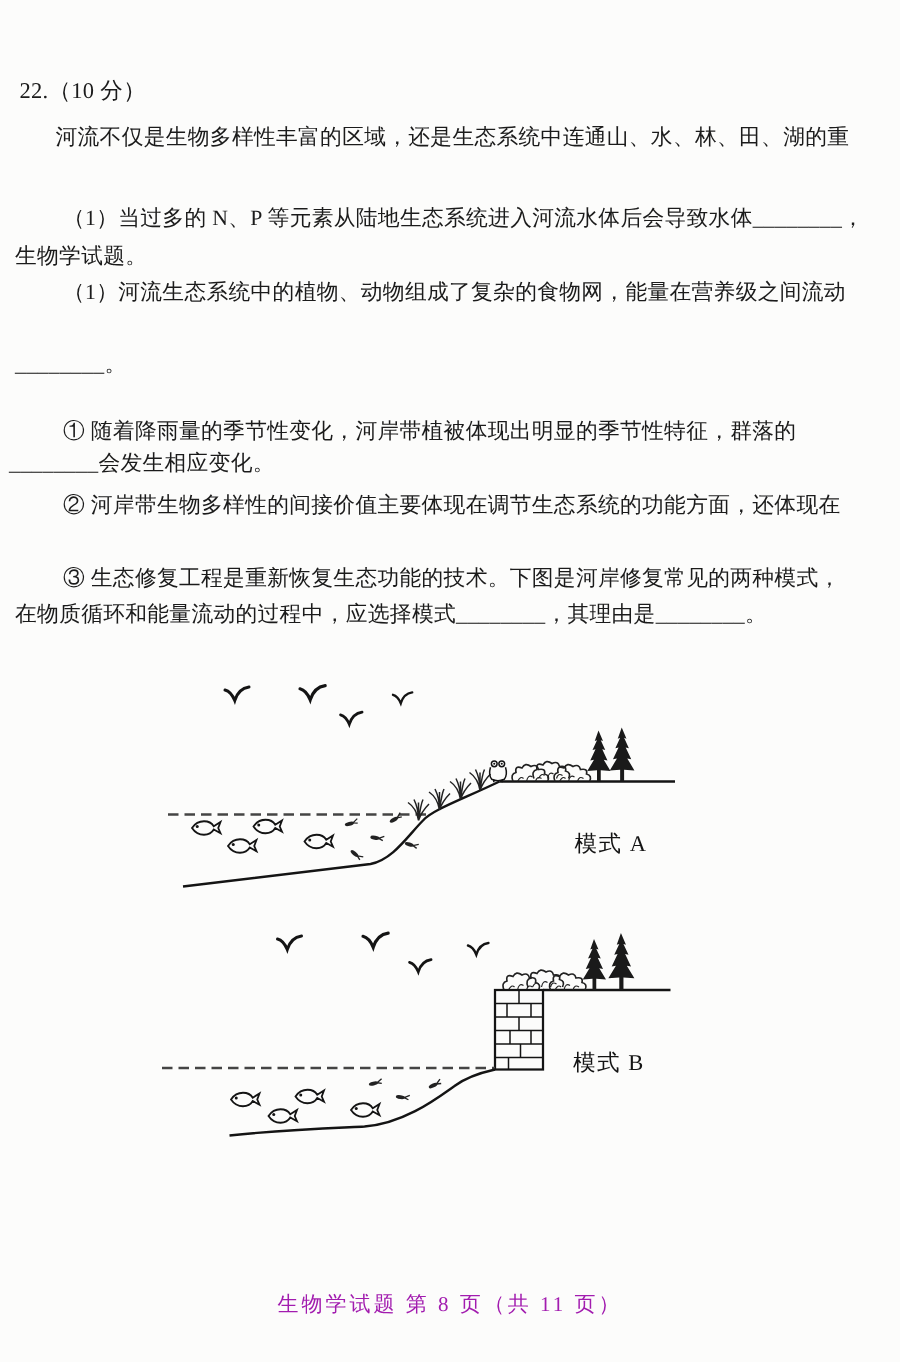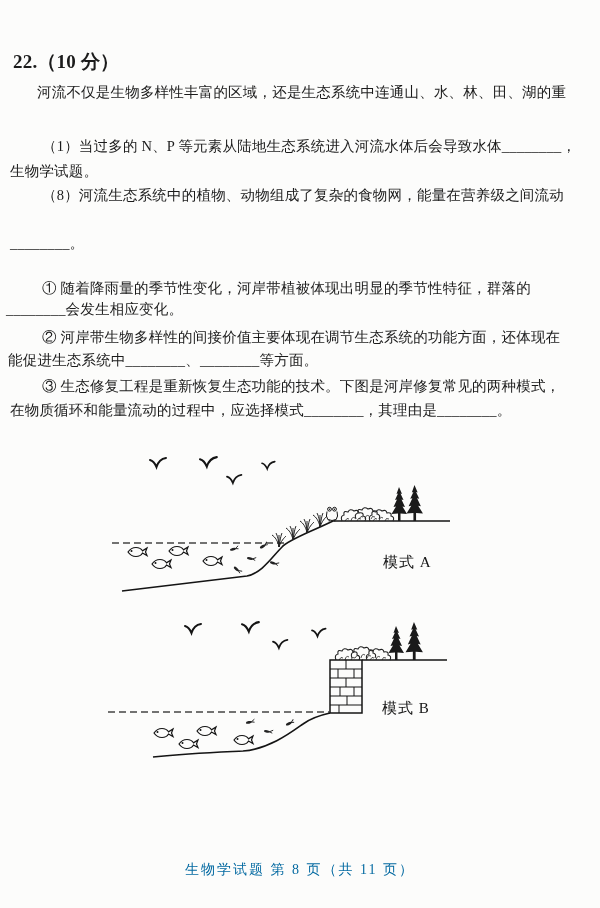--- a/index.html
+++ b/index.html
@@ -5,24 +5,24 @@
   html,body{margin:0;padding:0;background:#e8e8e8;}
   .page{
     position:relative;width:600px;height:908px;margin:0 auto;
     background:#fcfcfb;color:#1b1b1b;overflow:hidden;
     font-family:"Liberation Serif","DejaVu Serif",serif;
   }
   .textline{
     position:absolute;font-size:14.5px;line-height:17px;white-space:nowrap;
     letter-spacing:0.2px;color:#1b1b1b;
   }
-  .qnum{font-size:19px;font-weight:bold;}
+  .qnum{font-size:15px;}
   .footer{
     position:absolute;left:0;top:861px;width:100%;text-align:center;
-    font-size:14px;letter-spacing:2px;color:#0369a1;
+    font-size:14px;letter-spacing:2px;color:#a21caf;
   }
   svg.diagram{position:absolute;overflow:visible;}
   .svg-label{font-family:"Liberation Serif","DejaVu Serif",serif;font-size:15px;fill:#141414;letter-spacing:1px;}
 </style>
 </head>
 <body>
 
 <div class="page">
 
   <svg width="0" height="0" style="position:absolute" aria-hidden="true">
@@ -48,26 +48,25 @@
         <ellipse cx="3" cy="0" rx="3.1" ry="1.3" fill="#222"></ellipse>
         <path d="M5.5 0 L9 -2 M5.5 0 L8.5 1" fill="none" stroke="#222" stroke-width="0.9"></path>
       </g>
     </defs>
   </svg>
 
   <div class="textline qnum" style="left:13px;top:53px">22.（10 分）</div>
   <div class="textline" style="left:37px;top:84px">河流不仅是生物多样性丰富的区域，还是生态系统中连通山、水、林、田、湖的重</div>
   <div class="textline" style="left:42px;top:138px">（1）当过多的 N、P 等元素从陆地生态系统进入河流水体后会导致水体________，</div>
   <div class="textline" style="left:10px;top:163px">生物学试题。</div>
-  <div class="textline" style="left:42px;top:187px">（8）河流生态系统中的植物、动物组成了复杂的食物网，能量在营养级之间流动</div>
+  <div class="textline" style="left:42px;top:187px">（1）河流生态系统中的植物、动物组成了复杂的食物网，能量在营养级之间流动</div>
   <div class="textline" style="left:10px;top:235px">________。</div>
   <div class="textline" style="left:6px;top:301px">________会发生相应变化。</div>
   <div class="textline" style="left:42px;top:280px">① 随着降雨量的季节性变化，河岸带植被体现出明显的季节性特征，群落的</div>
   <div class="textline" style="left:42px;top:329px">② 河岸带生物多样性的间接价值主要体现在调节生态系统的功能方面，还体现在</div>
-  <div class="textline" style="left:8px;top:352px">能促进生态系统中________、________等方面。</div>
   <div class="textline" style="left:42px;top:378px">③ 生态修复工程是重新恢复生态功能的技术。下图是河岸修复常见的两种模式，</div>
   <div class="textline" style="left:10px;top:402px">在物质循环和能量流动的过程中，应选择模式________，其理由是________。</div>
 
   <svg class="diagram" style="left:50px;top:445px" width="420" height="162" viewBox="0 0 420 162">
     <g>
       <use href="#bird" xlink:href="#bird" transform="translate(100,11)"></use>
       <use href="#bird" xlink:href="#bird" transform="translate(150,10) scale(1.05)"></use>
       <use href="#bird" xlink:href="#bird" transform="translate(177,28) scale(0.9)"></use>
       <use href="#bird" xlink:href="#bird" transform="translate(212,15) scale(0.8)"></use>
     </g>

